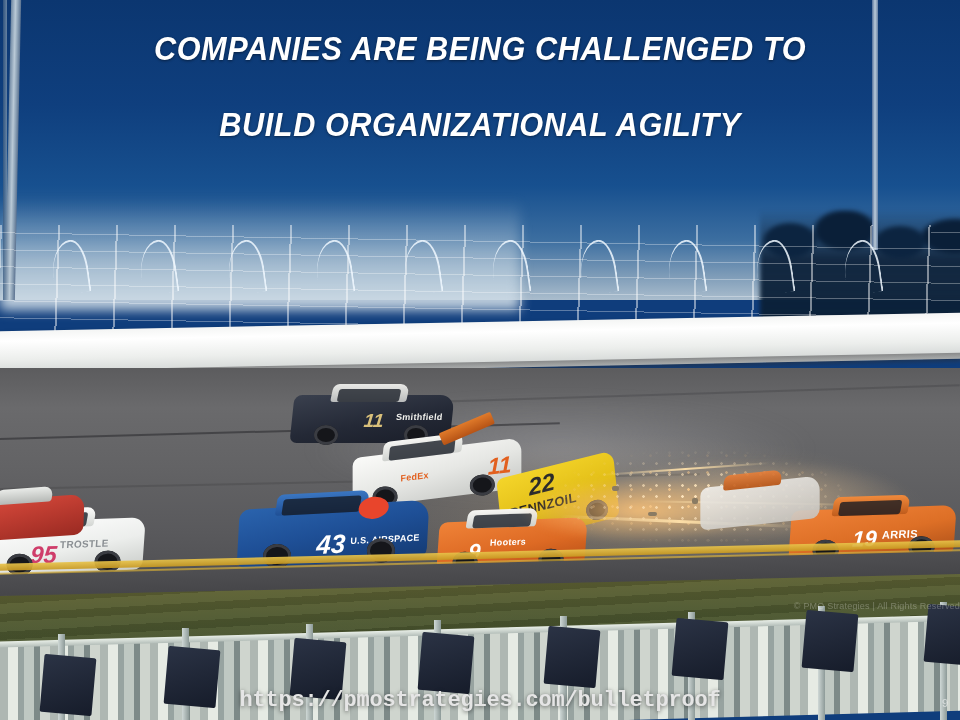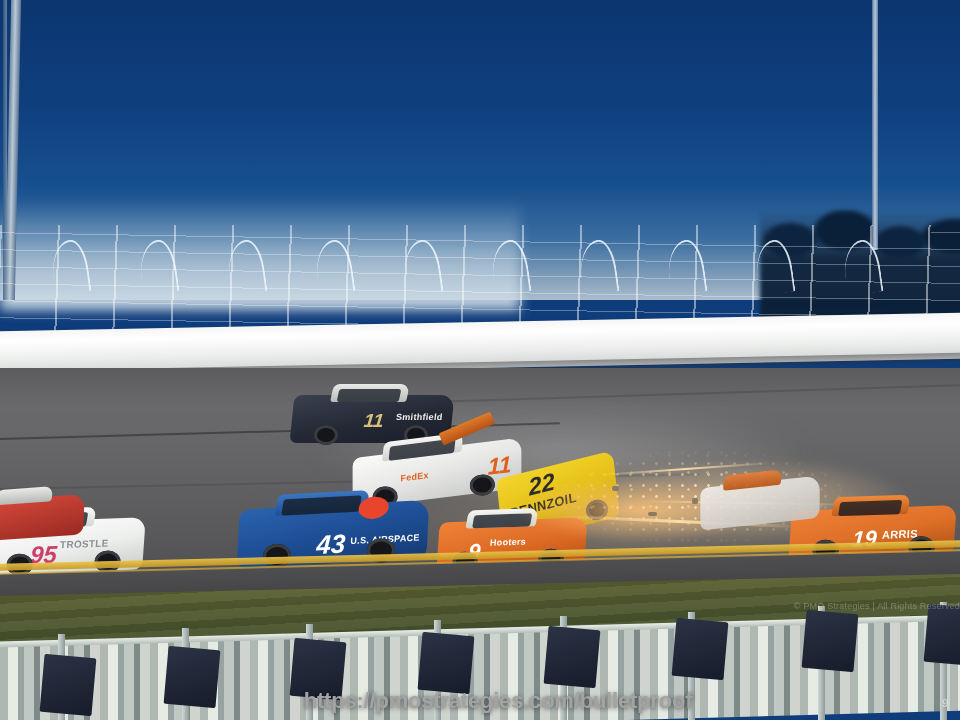--- a/index.html
+++ b/index.html
@@ -252,27 +252,26 @@
     color: rgba(235,235,230,.30);
     font-size:9px;
     font-family:"Liberation Sans", sans-serif;
     letter-spacing:.2px;
   }
 
   .url-bar {
     position:absolute; left:0; top:688px; width:960px; text-align:center;
   }
   .url-text {
-    color:#a3a3a3;
-    font-family:Liberation Sans, sans-serif;
+    color:#e5e5e5;
+    font-family:Liberation Mono, monospace;
     font-size:22px;
     font-weight:bold;
     letter-spacing:-.2px;
     text-shadow: 0 1px 4px rgba(0,0,0,.55);
-    padding-left: 36px;
   }
   .page-num {
     position:absolute; right:12px; top:697px;
     color: rgba(255,255,255,.55);
     font-size:11px;
     font-family:"Liberation Sans", sans-serif;
   }
 </style>
 </head>
 <body>
@@ -422,20 +421,24 @@
     <div class="flag-panel" style="left:166px; top:648px;"></div>
     <div class="flag-panel" style="left:292px; top:640px;"></div>
     <div class="flag-panel" style="left:420px; top:634px;"></div>
     <div class="flag-panel" style="left:546px; top:628px;"></div>
     <div class="flag-panel" style="left:674px; top:620px;"></div>
     <div class="flag-panel" style="left:804px; top:612px;"></div>
     <div class="flag-panel" style="left:926px; top:606px;"></div>
 
   </div>
 
+  <div class="title-wrap">
+    <div class="title-line l1">COMPANIES ARE BEING CHALLENGED TO</div>
+    <div class="title-line l2">BUILD ORGANIZATIONAL AGILITY</div>
+  </div>
 
 
   <div class="watermark">© PMO Strategies | All Rights Reserved</div>
 
   <div class="url-bar">
     <span class="url-text">https://pmostrategies.com/bulletproof</span>
   </div>
 
   <div class="page-num">9</div>
 

